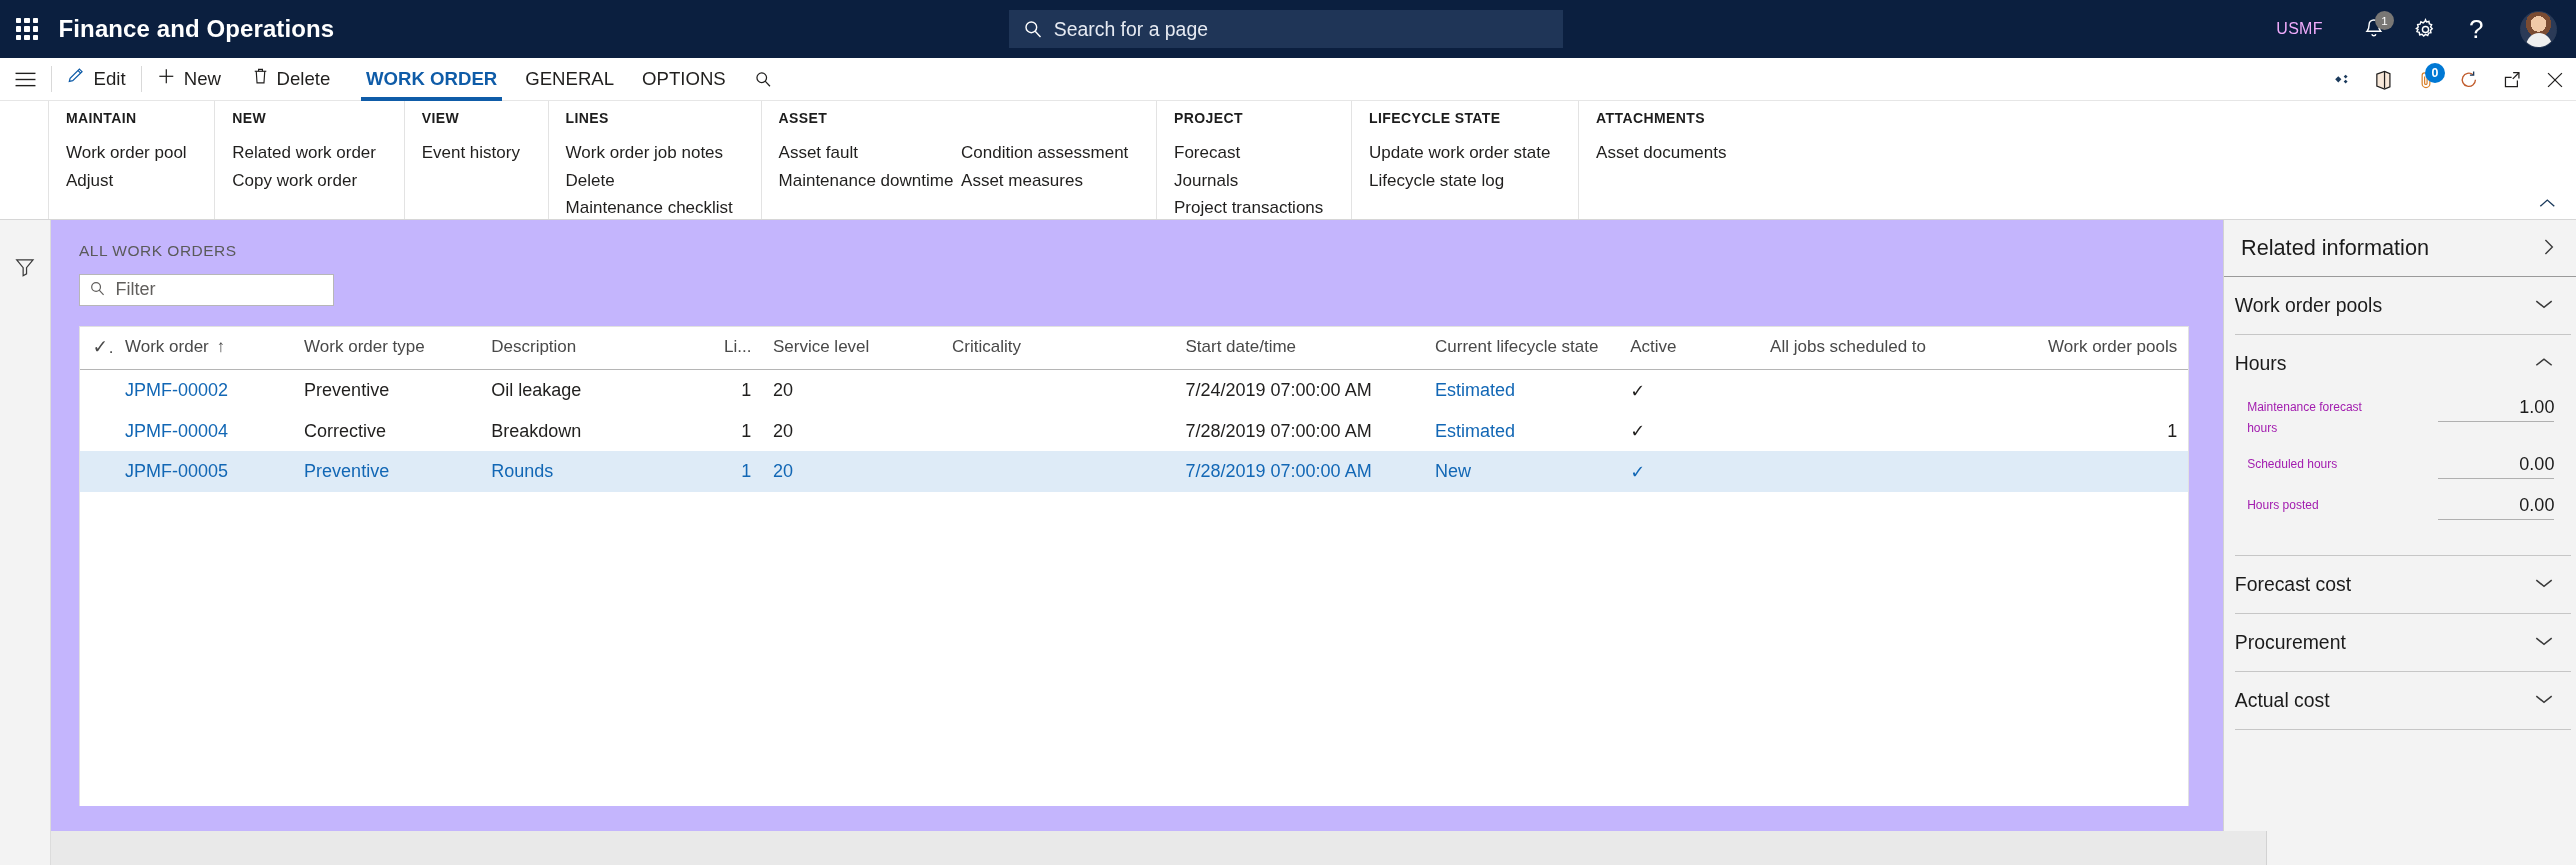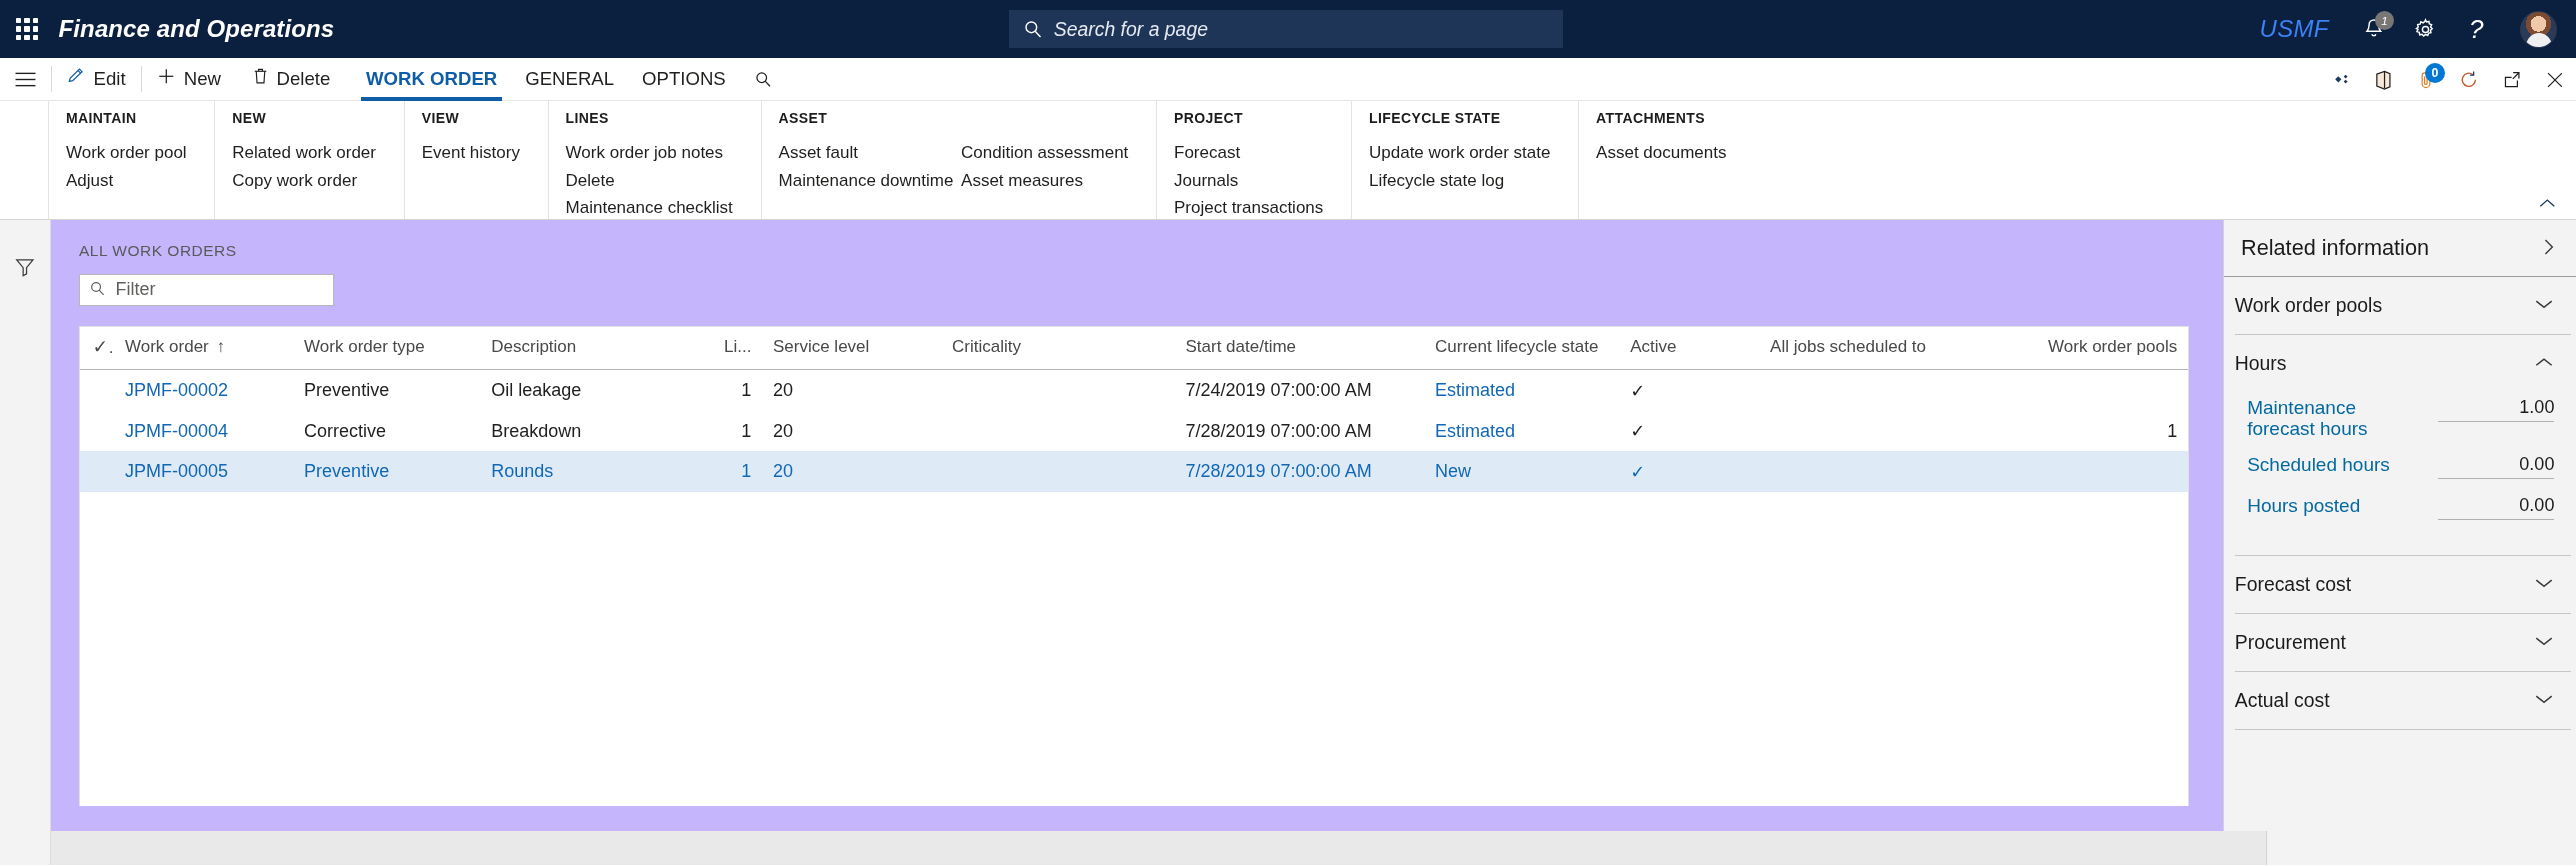--- a/index.html
+++ b/index.html
@@ -15,21 +15,20 @@
   * { box-sizing: border-box; }
 
   
   .topbar {
     height: 58px;
     background: #0b1f3f;
     display: flex;
     align-items: center;
     position: relative;
     color: #ffffff;
-    font-style: italic;
   }
   .waffle {
     width: 26px; height: 26px;
     margin-left: 14px; margin-right: 14px;
     display: grid;
     grid-template-columns: repeat(3, 5.4px);
     grid-template-rows: repeat(3, 5.4px);
     gap: 3.1px;
     align-content: center;
     justify-content: center;
@@ -64,23 +63,23 @@
   }
   .topright {
     position: absolute;
     right: 0; top: 0;
     height: 58px;
     display: flex;
     align-items: center;
     gap: 0px;
   }
   .topright .company {
-    font-size: 24px;
-    color: #3b82f6;
-    margin-right: 20px;
+    font-size: 16px;
+    color: #f0abfc;
+    margin-right: 26px;
     letter-spacing: 0.3px;
   }
   .ticon {
     width: 51px; height: 58px;
     display: flex; align-items: center; justify-content: center;
     cursor: pointer;
     position: relative;
   }
   .notif-badge {
     position: absolute;
@@ -354,22 +353,22 @@
   }
   .rp-body { padding: 4.6px 17px 20px 12.4px; }
   .rp-field {
     display: flex;
     align-items: flex-start;
     justify-content: space-between;
     margin-bottom: 15.5px;
     gap: 10.8px;
   }
   .rp-field .lbl {
-    font-size: 19px;
-    color: #0369a1;
+    font-size: 12px;
+    color: #a21caf;
     line-height: 21px;
     max-width: 147px;
   }
   .rp-field .valwrap {
     border-bottom: 0.8px solid #b0b0b0;
     min-width: 116px;
     text-align: right;
     padding-bottom: 3.1px;
     cursor: text;
   }

